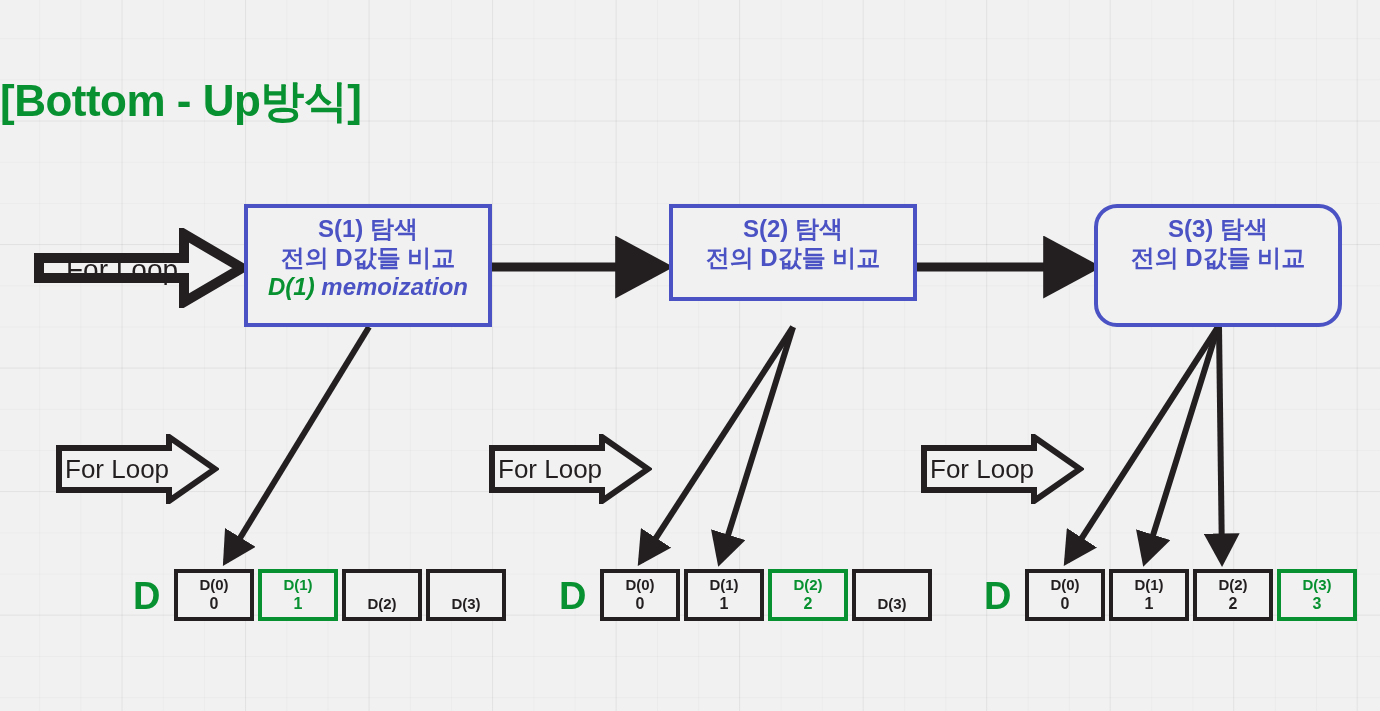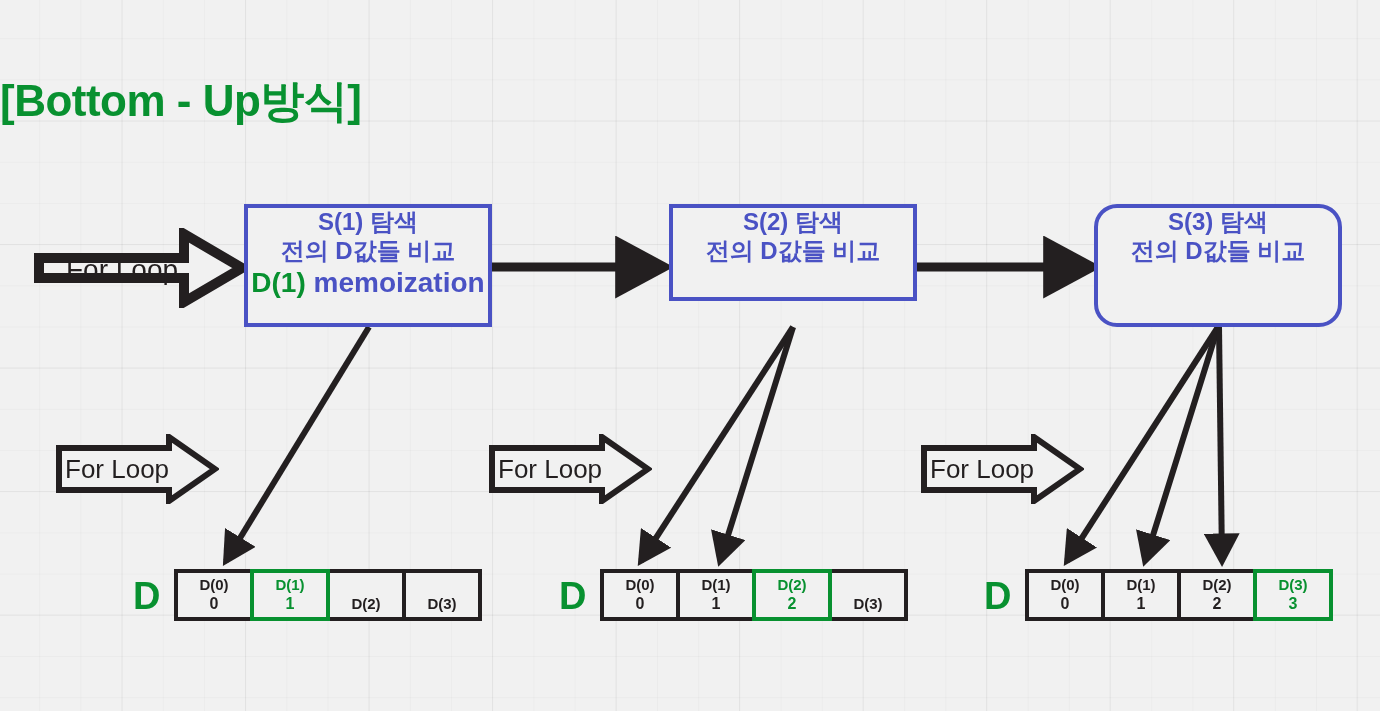--- a/index.html
+++ b/index.html
@@ -55,33 +55,35 @@
     pointer-events: none;
   }
 
   
   .step-box {
     position: absolute;
     box-sizing: border-box;
     border: 4px solid #4a52c4;
     background: #f1f1f1;
     text-align: center;
+    padding-top: 7px;
     line-height: 1.20;
   }
   .step-line {
     font-size: 24px;
     font-weight: bold;
     color: #4a52c4;
     white-space: nowrap;
   }
   .memo-line {
-    font-size: 28px;
+    font-size: 24px;
     font-weight: bold;
     color: #4a52c4;
     white-space: nowrap;
+    font-style: italic;
   }
   .memo-key {
     color: #089130;
   }
 
   
   .forloop {
     position: absolute;
   }
   .forloop svg { display: block; }
@@ -110,20 +112,21 @@
     font-weight: bold;
     color: #089130;
     left: 0;
     top: 6px;
   }
   .cells {
     position: absolute;
     left: 41px;
     top: 0;
     display: flex;
+    gap: 8px;
   }
   .cell {
     box-sizing: border-box;
     width: 80px;
     height: 52px;
     border: 4px solid #231f20;
     background: #f1f1f1;
     margin-right: -4px;
     position: relative;
     display: flex;

